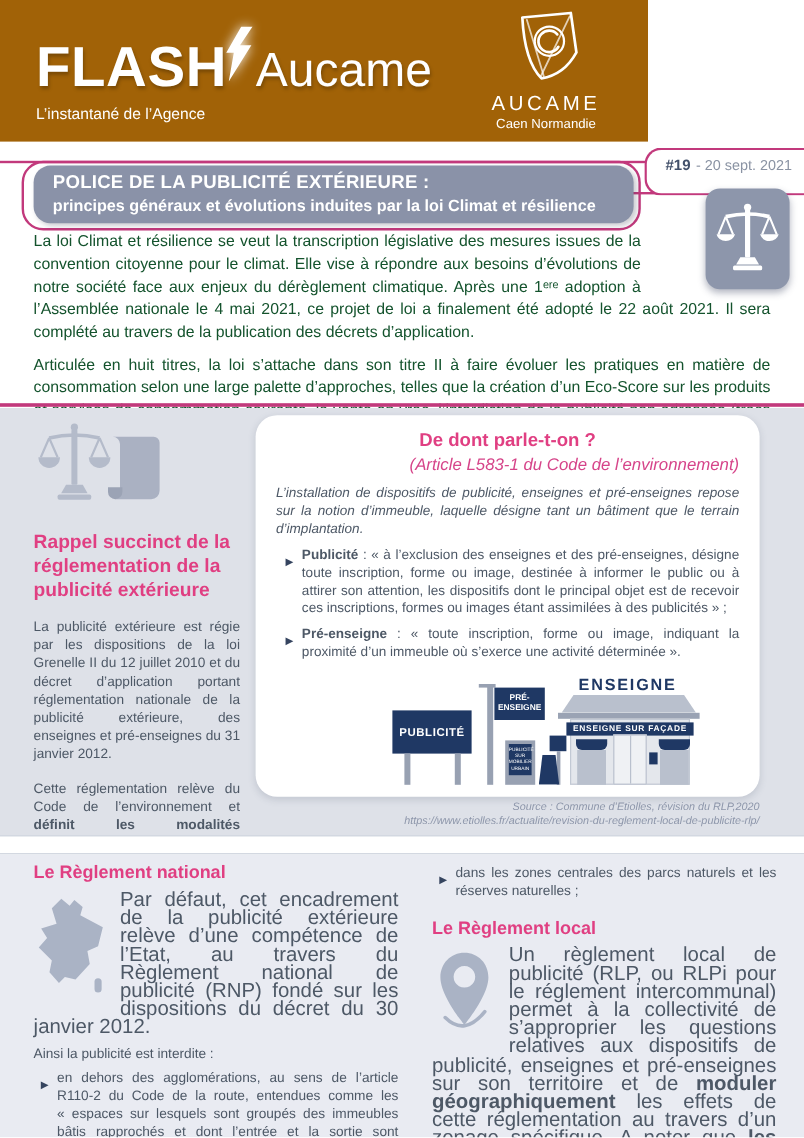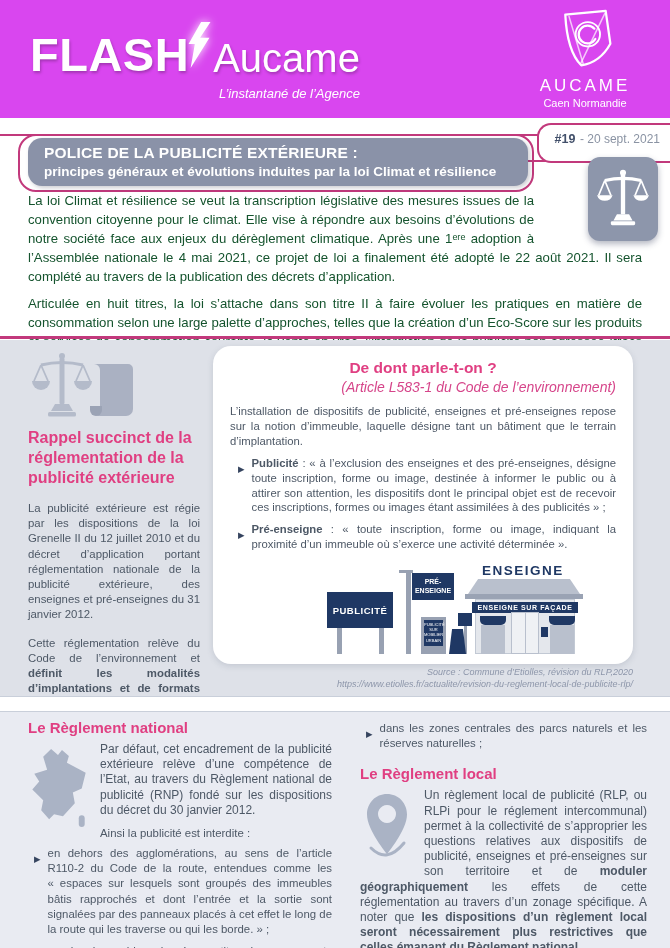--- a/index.html
+++ b/index.html
@@ -1,26 +1,26 @@
 <!DOCTYPE html>
 <html><head>
 <meta charset="utf-8">
 <style>
   * { margin:0; padding:0; box-sizing:border-box; }
   body { background:#ffffff; font-family:"Liberation Sans", sans-serif; }
   .page { position:relative; width:670px; height:948px; background:#fff; overflow:hidden; margin:0 auto; }
 
   
-  .header { position:absolute; left:0; top:0; width:670px; height:118px; background:#d946ef; }
+  .header { position:absolute; left:0; top:0; width:540px; height:118px; background:#a16207; }
   .brand { position:absolute; left:30px; top:22px; color:#fff; }
   .brand-line { display:flex; align-items:flex-end; }
   .brand-bold { font-size:47px; font-weight:bold; letter-spacing:0.5px; line-height:1; text-shadow:1px 2px 3px rgba(0,0,0,.25); }
   .bolt { margin:0 2px 6px -4px; filter:drop-shadow(0 0 5px rgba(255,255,255,.95)); }
   .brand-light { font-size:40px; font-weight:normal; line-height:1; margin-left:-2px; text-shadow:1px 2px 3px rgba(0,0,0,.25); }
-  .tagline { font-size:13px; font-style:italic; margin-top:8px;text-align:right; }
+  .tagline { font-size:13px; margin-top:8px; }
   .logo { position:absolute; right:26px; top:8px; width:118px; text-align:center; color:#fff; }
   .logo-name { font-size:17px; letter-spacing:3px; margin-top:2px; }
   .logo-sub { font-size:11px; margin-top:1px; }
 
   
   .rule-top { position:absolute; left:0; top:134px; width:670px; height:2px; background:#c2397c; }
   .title-outline { position:absolute; left:18px; top:134px; width:516px; height:58px; border:2px solid #c2397c; border-radius:18px; }
   .rule-right { position:absolute; left:524px; top:160px; width:146px; height:2px; background:#c2397c; }
   .date-pill { position:absolute; right:0; top:123px; height:40px; background:#fff; border:2px solid #c2397c; border-right:none; border-radius:14px 0 0 14px; padding:4px 10px 0 16px; white-space:nowrap; }
   .issue-no { font-size:12.5px; font-weight:bold; color:#42506a; }
@@ -35,27 +35,27 @@
   .intro { position:absolute; left:28px; top:191px; width:614px; color:#14532d; font-size:13.2px; line-height:19px; text-align:justify; }
   .intro .spacer { float:right; width:108px; height:52px; }
   .intro p + p { margin-top:8px; }
 
   .rule-mid2 { position:absolute; left:0; top:336px; width:670px; height:2.5px; background:#c2397c; }
 
   
   .main { position:absolute; left:0; top:340px; width:670px; height:356px; background:#dee1e8; }
   .leftcol { position:absolute; left:0; top:0; width:212px; padding:10px 12px 0 28px; }
   .leftcol-icon { display:block; margin:0 auto; }
-  .rappel-h { width:180px; font-size:16px; line-height:20px; font-weight:bold; color:#e03f82; }
+  .rappel-h { margin-top:14px; width:180px; font-size:16px; line-height:20px; font-weight:bold; color:#e03f82; }
   .leftcol p { margin-top:13px; font-size:11.4px; line-height:15.2px; color:#4d5866; text-align:justify; }
 
   .card { position:absolute; left:213px; top:6px; width:420px; height:318px; background:#fff; border-radius:18px; padding:13px 17px 0; box-shadow:0 2px 6px rgba(80,90,110,.18); }
   .card-h { text-align:center; font-size:15.5px; font-weight:bold; color:#e03f82; }
   .card-sub { text-align:right; font-size:14px; font-style:italic; color:#d6458a; margin-top:2px; }
-  .card-intro { margin-top:9px; font-size:11.3px; line-height:15px; color:#4d5866; text-align:justify; }
+  .card-intro { margin-top:9px; font-size:11.3px; line-height:15px; color:#4d5866; text-align:justify;font-style:italic; }
   .card-bullets { margin-top:6px; }
   .cbullet { display:flex; margin-top:7px; padding-left:8px; }
   .cbullet .tri::before, .bbullet .tri::before { content:"▶"; font-size:8.5px; color:#35445f; }
   .cbullet .tri { margin:2px 7px 0 0; }
   .cbullet .btxt { flex:1; font-size:11.3px; line-height:14.8px; color:#4d5866; text-align:justify; }
 
   
   .navy { background:#1f3864; color:#fff; }
   .ill-billboard { position:absolute; left:114px; top:246px; width:66px; height:36px; display:flex; align-items:center; justify-content:center; font-size:9.5px; font-weight:bold; letter-spacing:.5px; }
   .ill-leg { position:absolute; width:5px; background:#98a1b2; }
@@ -81,21 +81,21 @@
   .source { position:absolute; right:37px; top:326px; width:420px; text-align:right; font-size:9px; font-style:italic; color:#8d96aa; line-height:12px; }
 
   
   .divider { position:absolute; left:0; top:696px; width:670px; height:16px; background:#fff; border-top:1px solid #c9cfda; border-bottom:1px solid #c9cfda; }
 
   
   .bottom { position:absolute; left:0; top:712px; width:670px; height:236px; background:#e9ebf2; }
   .b-h { font-size:15px; font-weight:bold; color:#e03f82; }
   .bcol-left { position:absolute; left:28px; top:7px; width:304px; }
   .bcol-right { position:absolute; left:360px; top:7px; width:287px; }
-  .b-par { font-size:12px; line-height:15.2px; color:#4d5866; text-align:justify; margin-top:6px; }
+  .b-par { font-size:17px; line-height:15.2px; color:#4d5866; text-align:justify; margin-top:6px; }
   .float-france { float:left; margin:4px 10px 2px 0; }
   .float-pin { float:left; margin:4px 10px 0 0; }
   .b-lead { font-size:11.4px; color:#4d5866; margin-top:9px; }
   .bbullet { display:flex; margin-top:7px; padding-left:6px; }
   .bbullet .tri { margin:2px 7px 0 0; }
   .bbullet .btxt { flex:1; font-size:11.4px; line-height:15.2px; color:#4d5866; text-align:justify; }
   .bcol-right .b-h { margin-top:14px; }
 </style>
 </head>
 <body>

